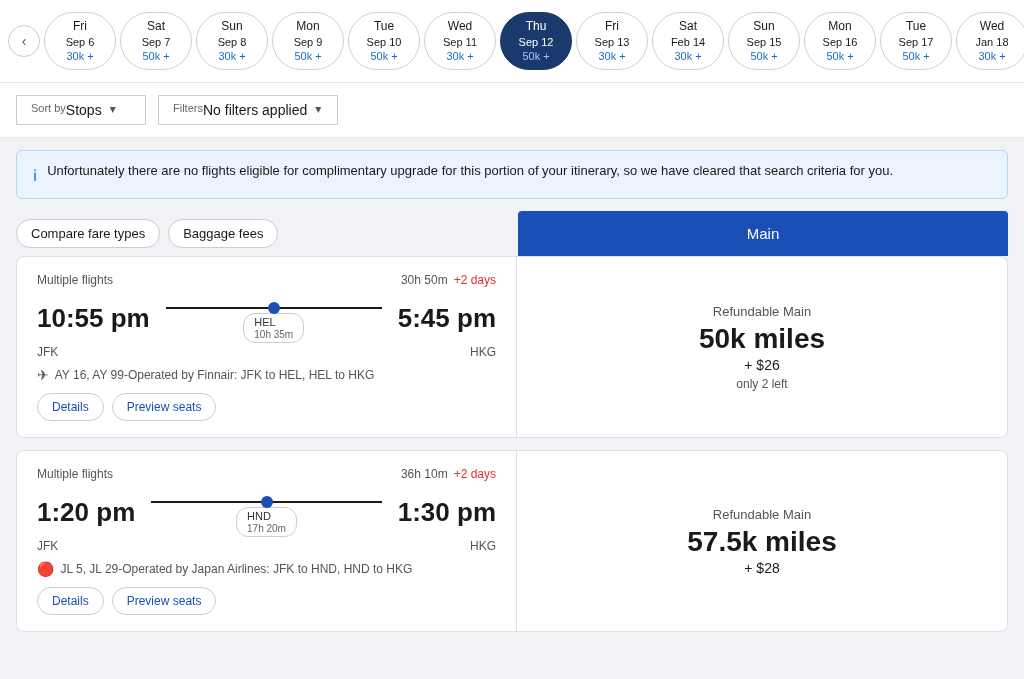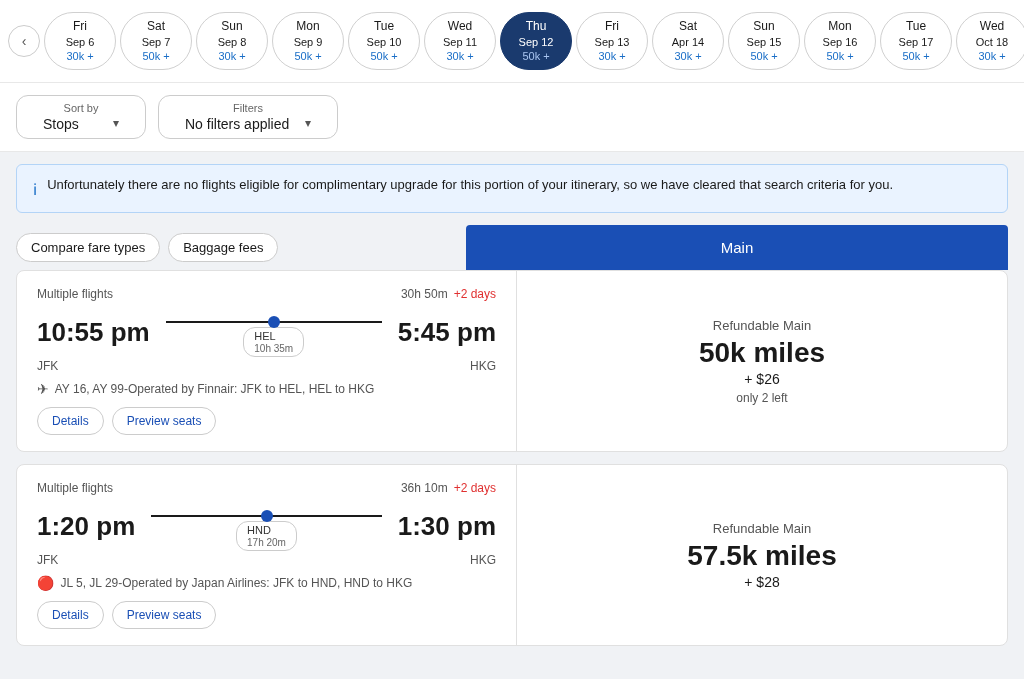--- a/index.html
+++ b/index.html
@@ -80,24 +80,24 @@
     
     .controls-bar {
       background: #fff;
       display: flex;
       gap: 12px;
       padding: 12px 16px;
       border-bottom: 1px solid #e8e8e8;
     }
     .dropdown-btn {
       display: flex;
-      flex-direction: column;
-      padding: 6px 26px;
+      flex-direction: row;
+      padding: 6px 14px;
       border: 1.5px solid #ccc;
-      border-radius: 12px;
+      border-radius: 1px;
       background: #fff;
       cursor: pointer;
       min-width: 130px;
     }
     .dropdown-btn .label {
       font-size: 11px;
       color: #666;
       margin-bottom: 2px;
     }
     .dropdown-btn .value-row {
@@ -158,21 +158,21 @@
       border: 1.5px solid #ccc;
       background: #fff;
       cursor: pointer;
       font-size: 13px;
       color: #1a1a1a;
       font-weight: 400;
     }
     .fare-header {
       background: #1a4fb5;
       color: #fff;
-      width: 542px;
+      width: 490px;
       display: flex;
       align-items: center;
       justify-content: center;
       font-size: 15px;
       font-weight: 500;
       border-radius: 4px 4px 0 0;
       padding: 10px 0;
     }
 
     
@@ -373,41 +373,41 @@
     <span class="day-date">Sep 12</span>
     <span class="price">50k +</span>
   </div>
       <div class="date-pill">
     <span class="day-name">Fri</span>
     <span class="day-date">Sep 13</span>
     <span class="price">30k +</span>
   </div>
       <div class="date-pill">
     <span class="day-name">Sat</span>
-    <span class="day-date">Apr 14</span>
+    <span class="day-date">Feb 14</span>
     <span class="price">30k +</span>
   </div>
       <div class="date-pill">
     <span class="day-name">Sun</span>
     <span class="day-date">Sep 15</span>
     <span class="price">50k +</span>
   </div>
       <div class="date-pill">
     <span class="day-name">Mon</span>
     <span class="day-date">Sep 16</span>
     <span class="price">50k +</span>
   </div>
       <div class="date-pill">
     <span class="day-name">Tue</span>
     <span class="day-date">Sep 17</span>
     <span class="price">50k +</span>
   </div>
       <div class="date-pill">
     <span class="day-name">Wed</span>
-    <span class="day-date">Oct 18</span>
+    <span class="day-date">Jan 18</span>
     <span class="price">30k +</span>
   </div>
     </div>
 
 </div>
 
 <div class="controls-bar">
   <button class="dropdown-btn">
     <span class="label">Sort by</span>
     <div class="value-row">

